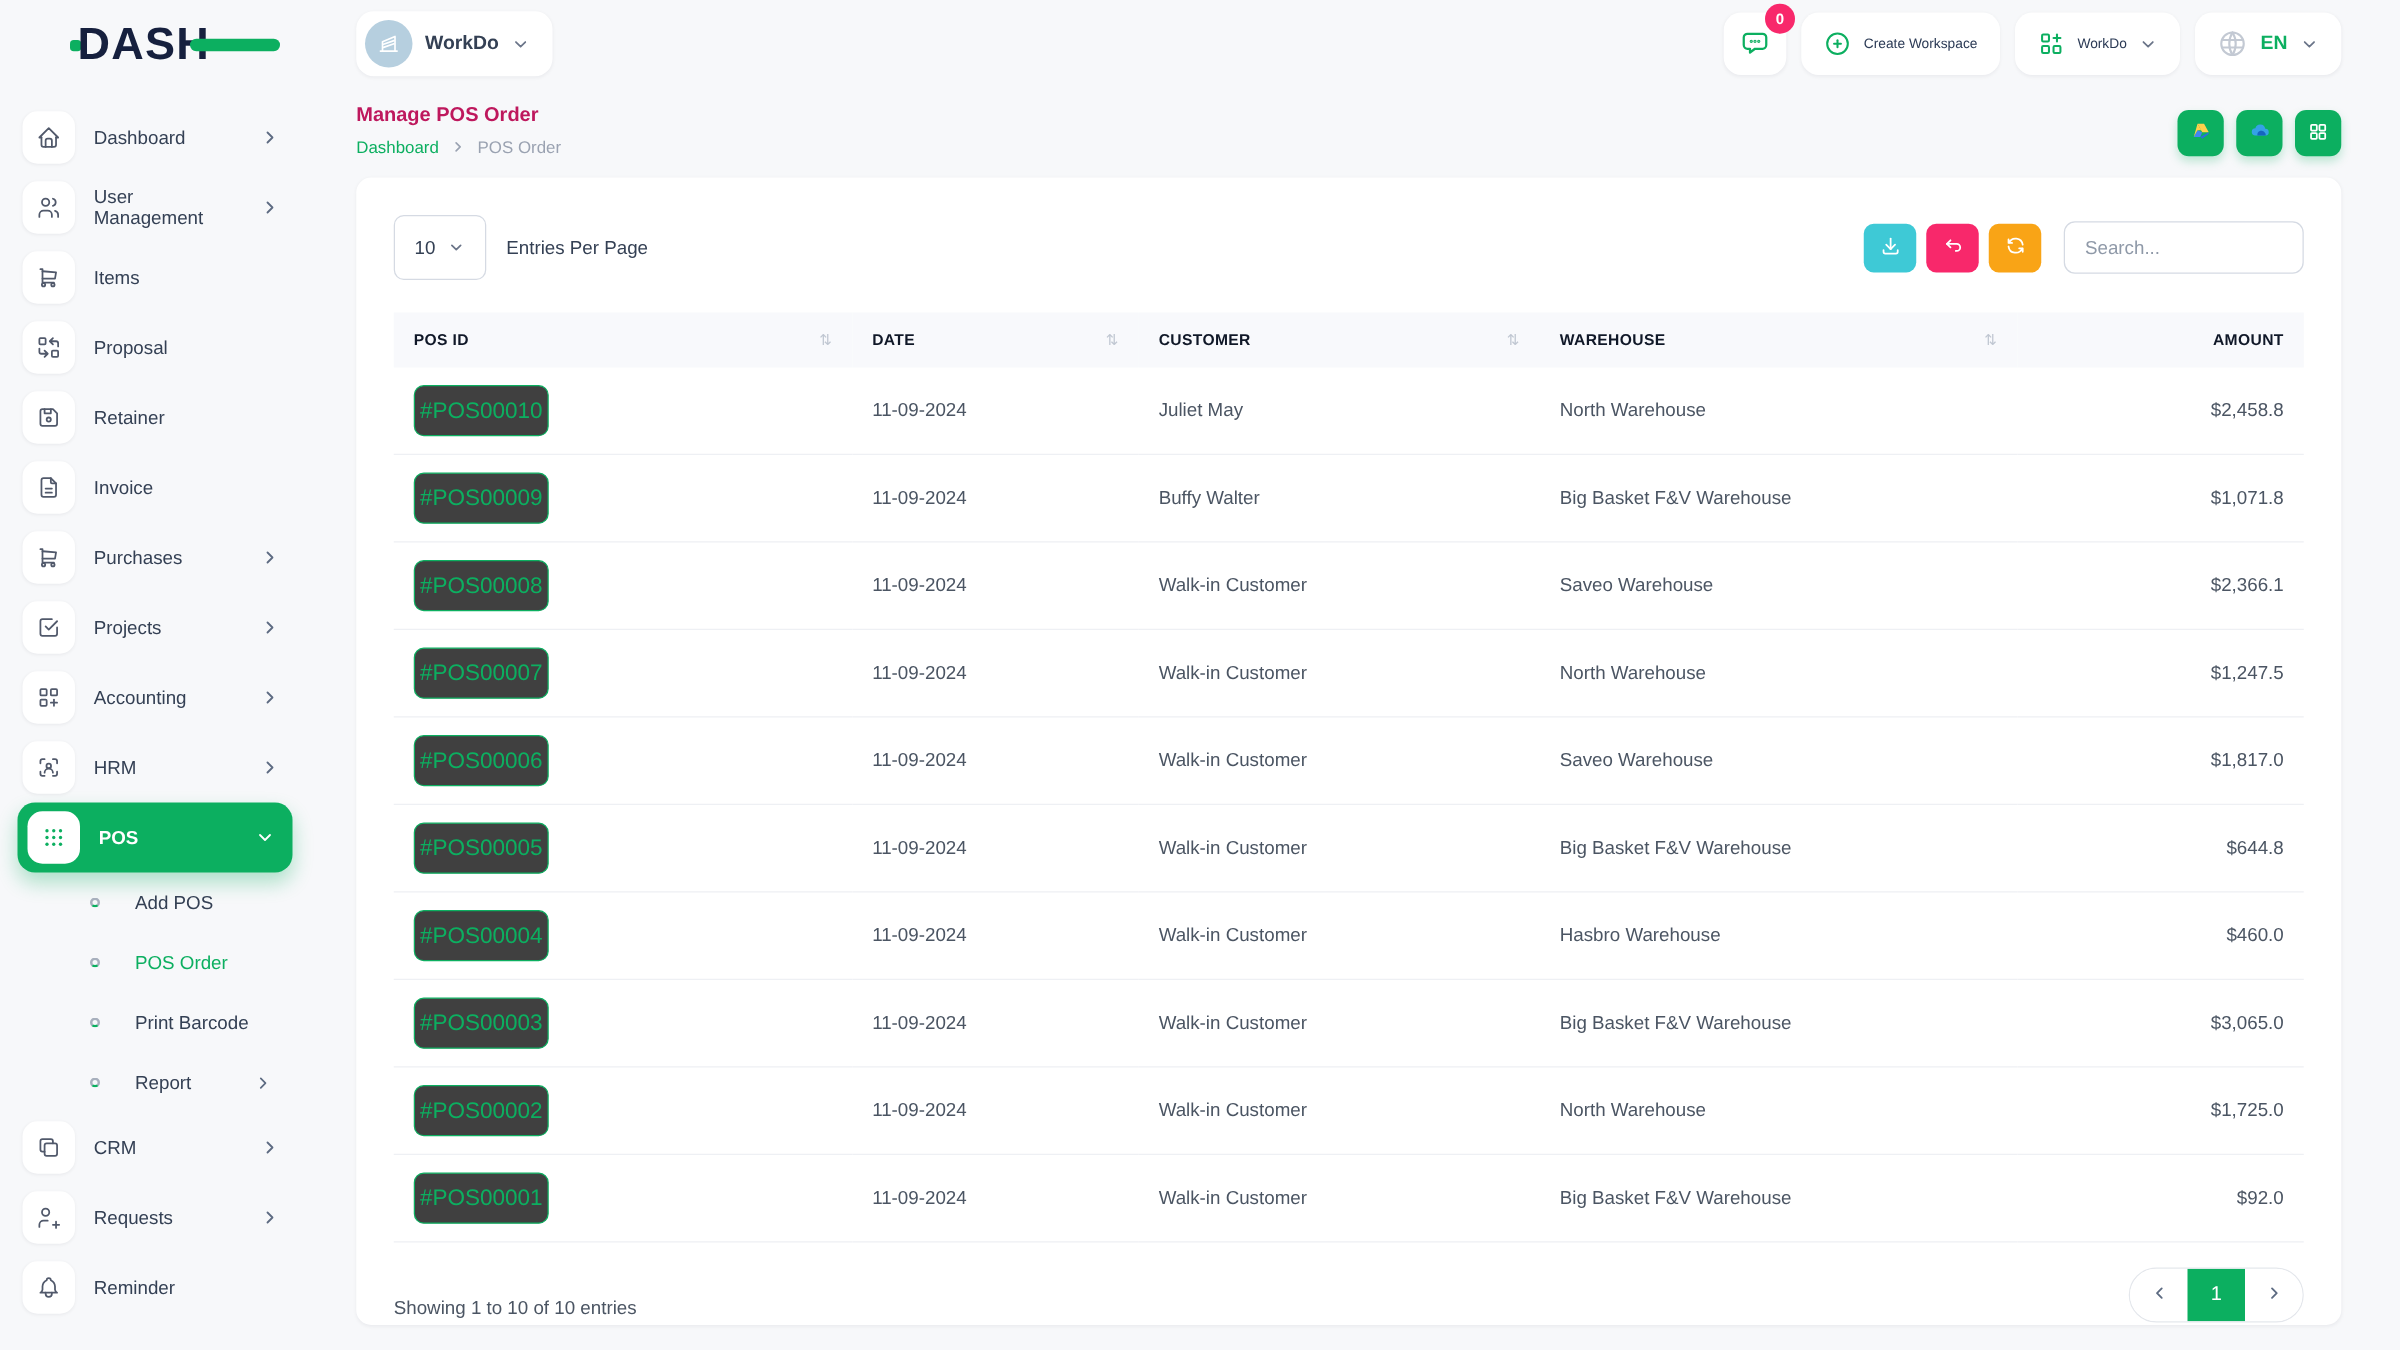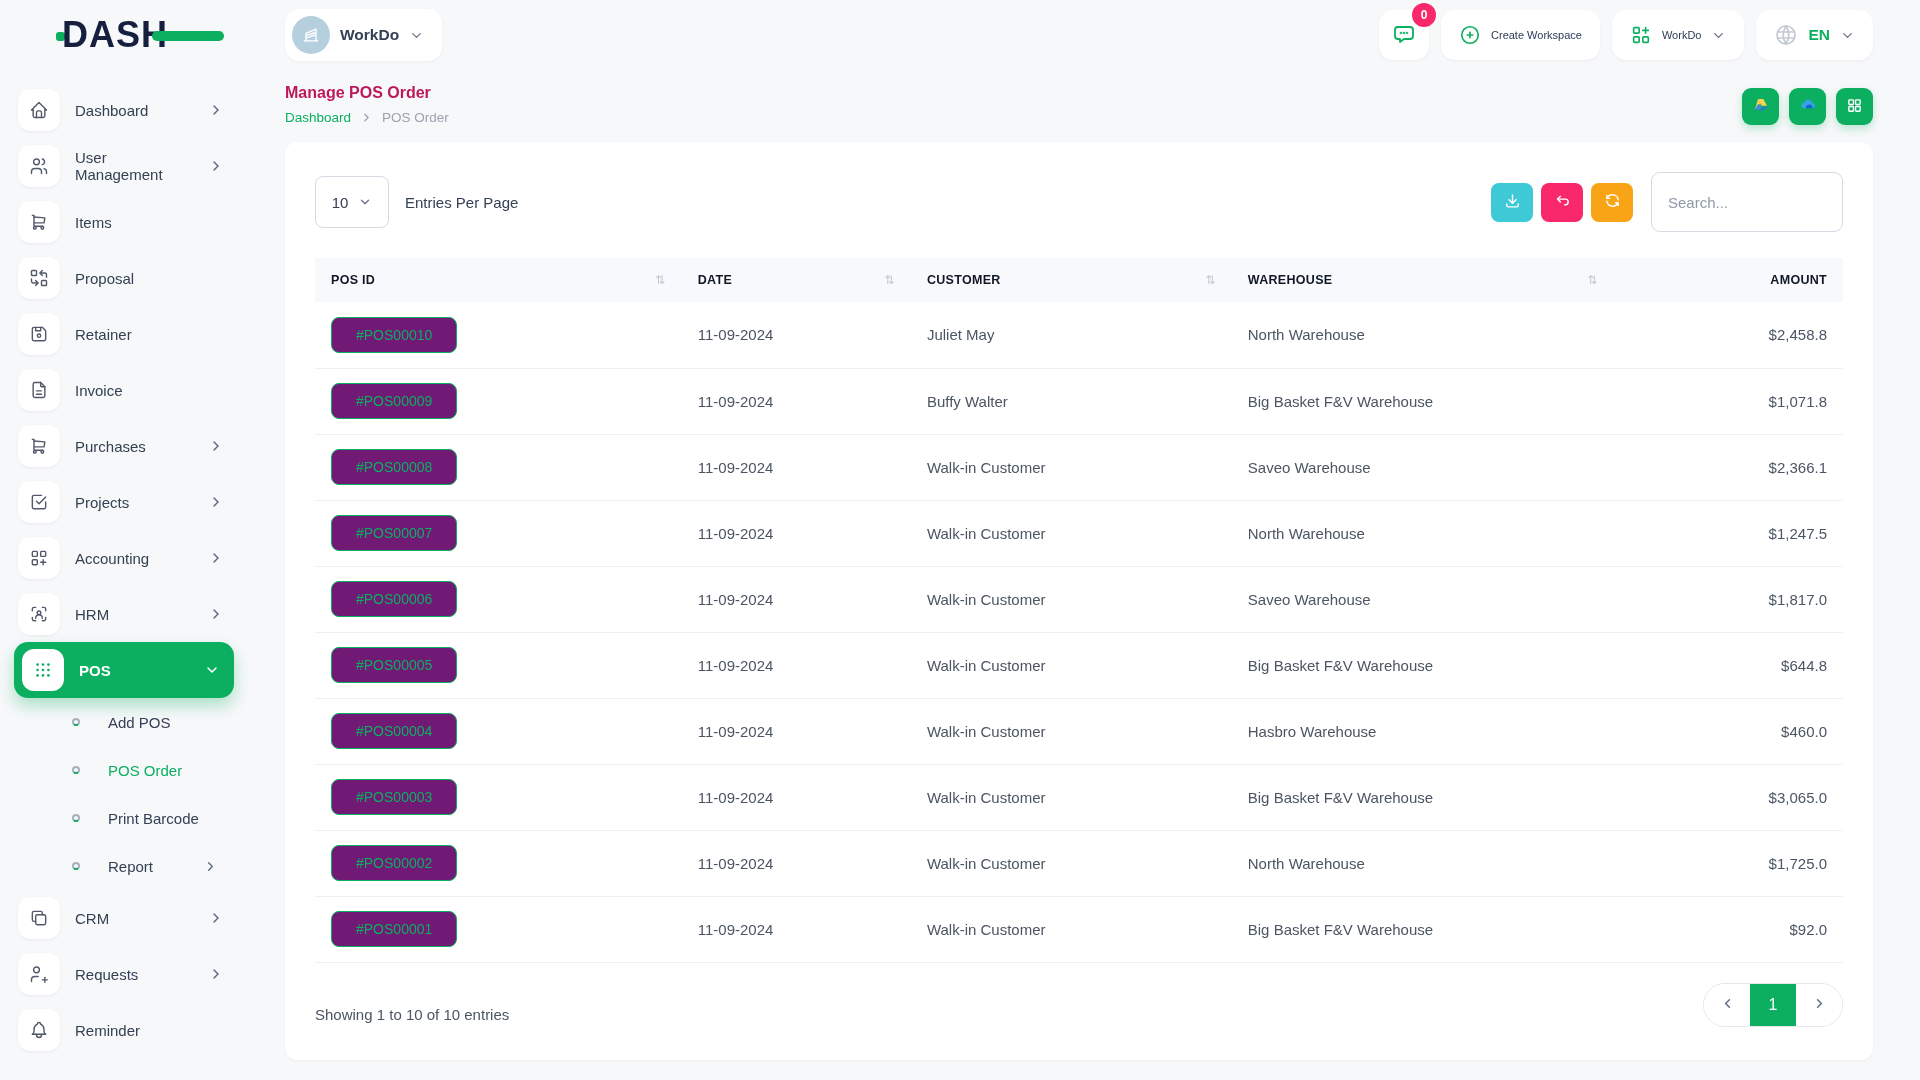--- a/index.html
+++ b/index.html
@@ -65,35 +65,35 @@
   .card { margin:17px 47px 0 15px; background:#ffffff; border-radius:12px; padding:30px 30px 22px;
     box-shadow:0 1px 3px rgba(16,24,40,.05); height:918px; }
   .controls { display:flex; align-items:center; justify-content:space-between; margin-bottom:26px; }
   .controls-left { display:flex; align-items:center; gap:16px; }
   .select-box { display:flex; align-items:center; justify-content:center; gap:10px; width:74px; height:52px;
     background:#fff; border:1px solid #d5dae3; border-radius:8px; cursor:pointer; font-size:15px; color:#344054; }
   .entries-label { font-size:15px; color:#344054; }
   .controls-right { display:flex; align-items:center; gap:8px; }
   .act-btn { width:42px; height:39px; border:none; border-radius:8px; cursor:pointer; display:grid; place-items:center; color:#fff; }
   .act-teal { background:#3ec9d6; } .act-pink { background:#f8286b; } .act-orange { background:#f9a416; }
-  .search-input { width:192px; height:60px; margin-left:10px; border:1px solid #d5dae3; border-radius:9px;
+  .search-input { width:192px; height:42px; margin-left:10px; border:1px solid #d5dae3; border-radius:9px;
     padding:0 16px; font-size:15px; color:#344054; outline:none; font-family:inherit; background:#fff; }
   .search-input::placeholder { color:#8f99a8; }
 
   
   table { width:100%; border-collapse:collapse; }
   thead th { background:#f8f9fc; padding:15px 16px; text-align:left; font-size:12.5px; font-weight:700;
     letter-spacing:.3px; color:#101828; text-transform:uppercase; }
   .th-inner { display:flex; align-items:center; justify-content:space-between; }
   .sort::after { content:"⇅"; font-size:12px; color:#c0c7d2; font-weight:400; }
   th.col-amount { text-align:right; }
   tbody td { padding:14px 16px; height:66px; font-size:15px; color:#4b5563; border-bottom:1px solid #eef0f4; }
   td.col-amount { text-align:right; }
-  .pos-badge { display:inline-block; padding:9px 24px; border:1px solid #0caf60; border-radius:8px;
-    color:#0caf60; font-size:14px; background:#701a75; cursor:pointer; }
+  .pos-badge { display:inline-block; padding:9px 4px; border:1px solid #0caf60; border-radius:8px;
+    color:#0caf60; font-size:18px; background:#404040; cursor:pointer; }
 
   
   .card-footer { display:flex; align-items:center; justify-content:space-between; margin-top:20px; }
   .showing { font-size:15px; color:#4b5563;margin-top:20px; }
   .pagination { display:flex; border:1px solid #e4e7ec; border-radius:22px; overflow:hidden; background:#fff; }
   .page-btn { width:46px; height:42px; display:grid; place-items:center; background:#fff; border:none; cursor:pointer; color:#5d6b82; }
   .page-num { width:46px; height:42px; display:grid; place-items:center; background:#0caf60; color:#fff;
     font-size:16px; border:none; cursor:pointer; }
 </style>
 </head>

